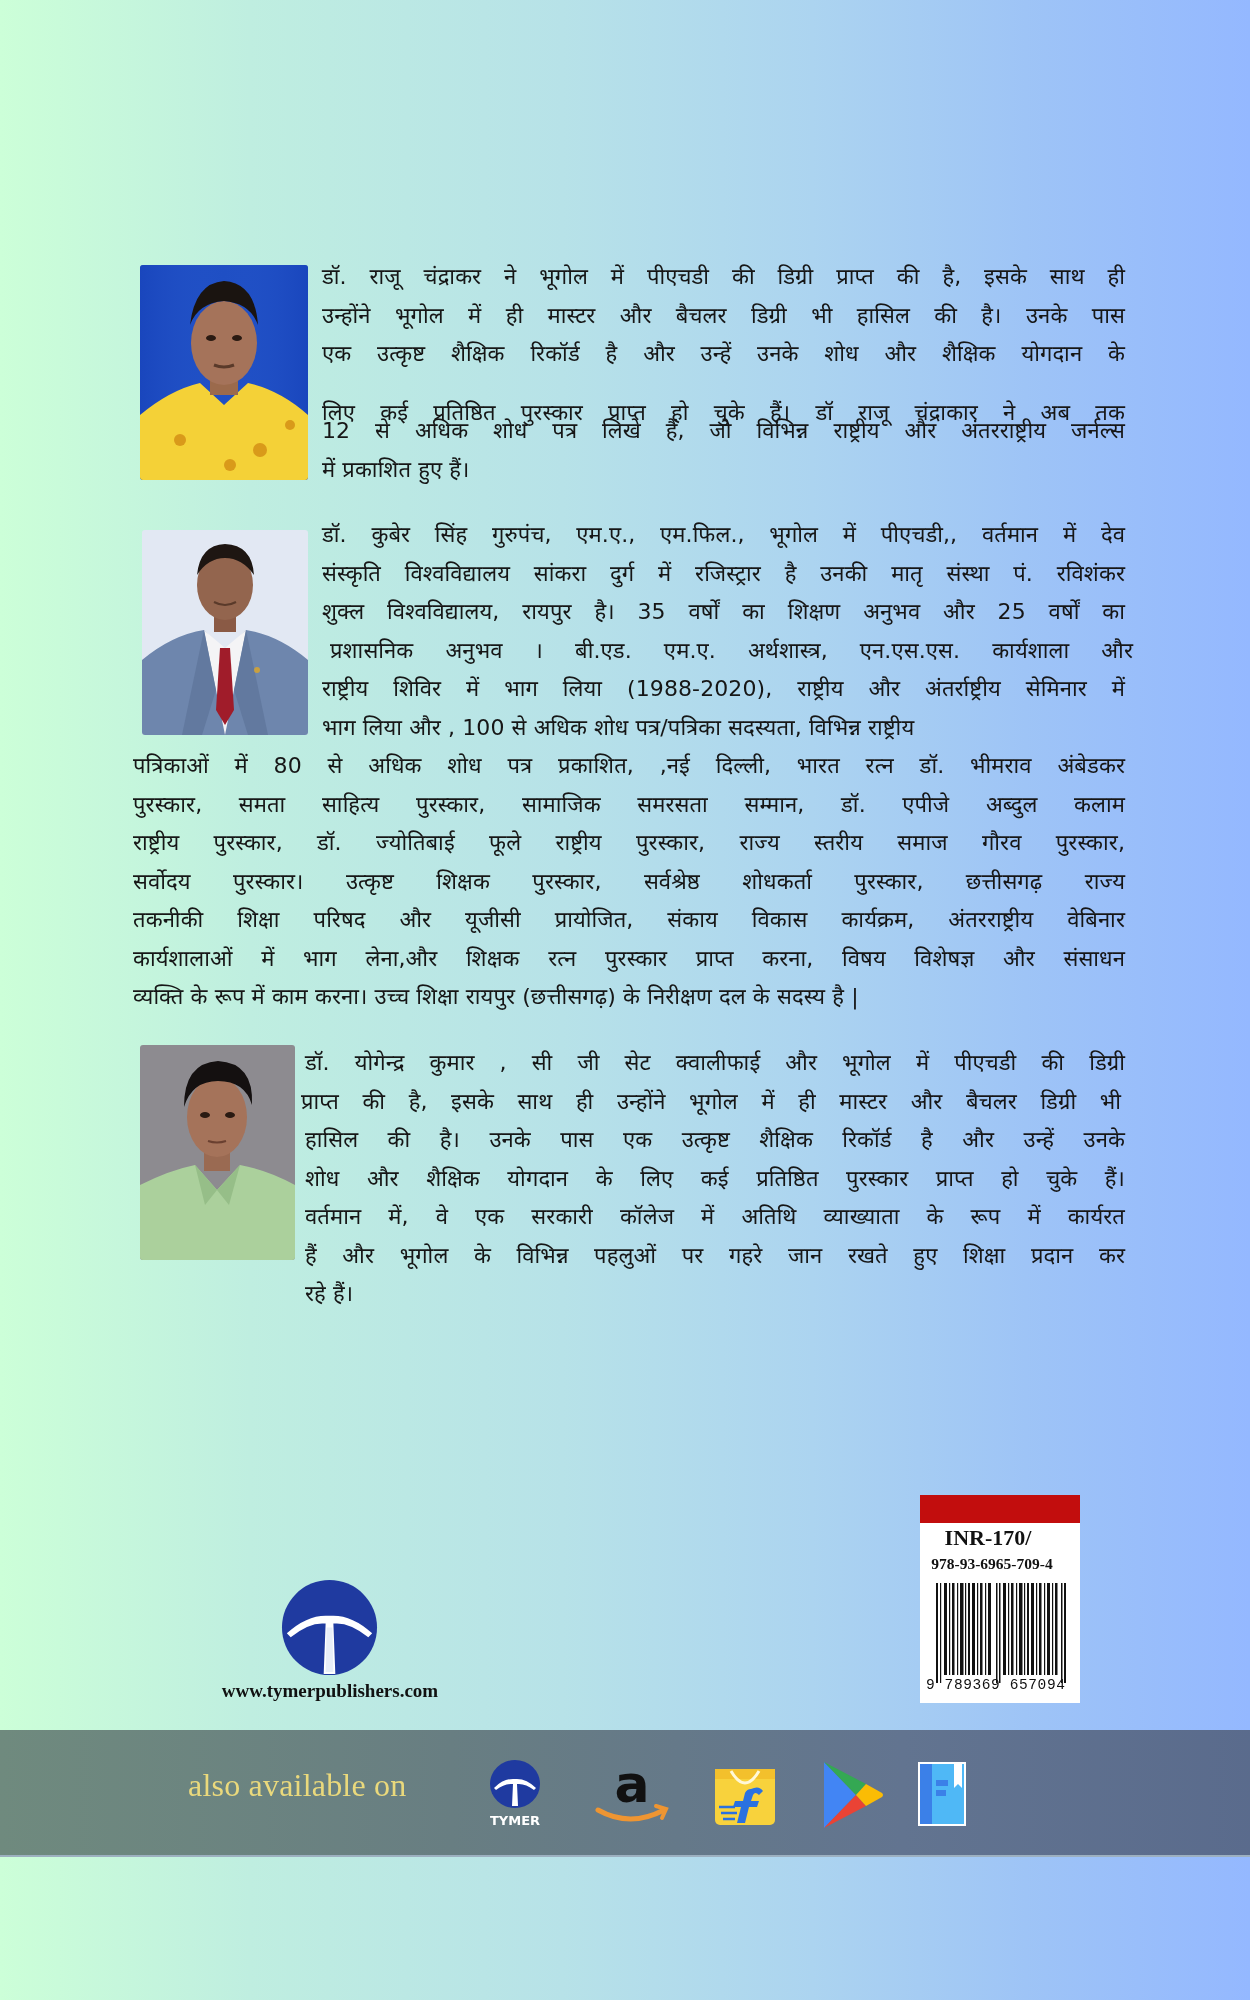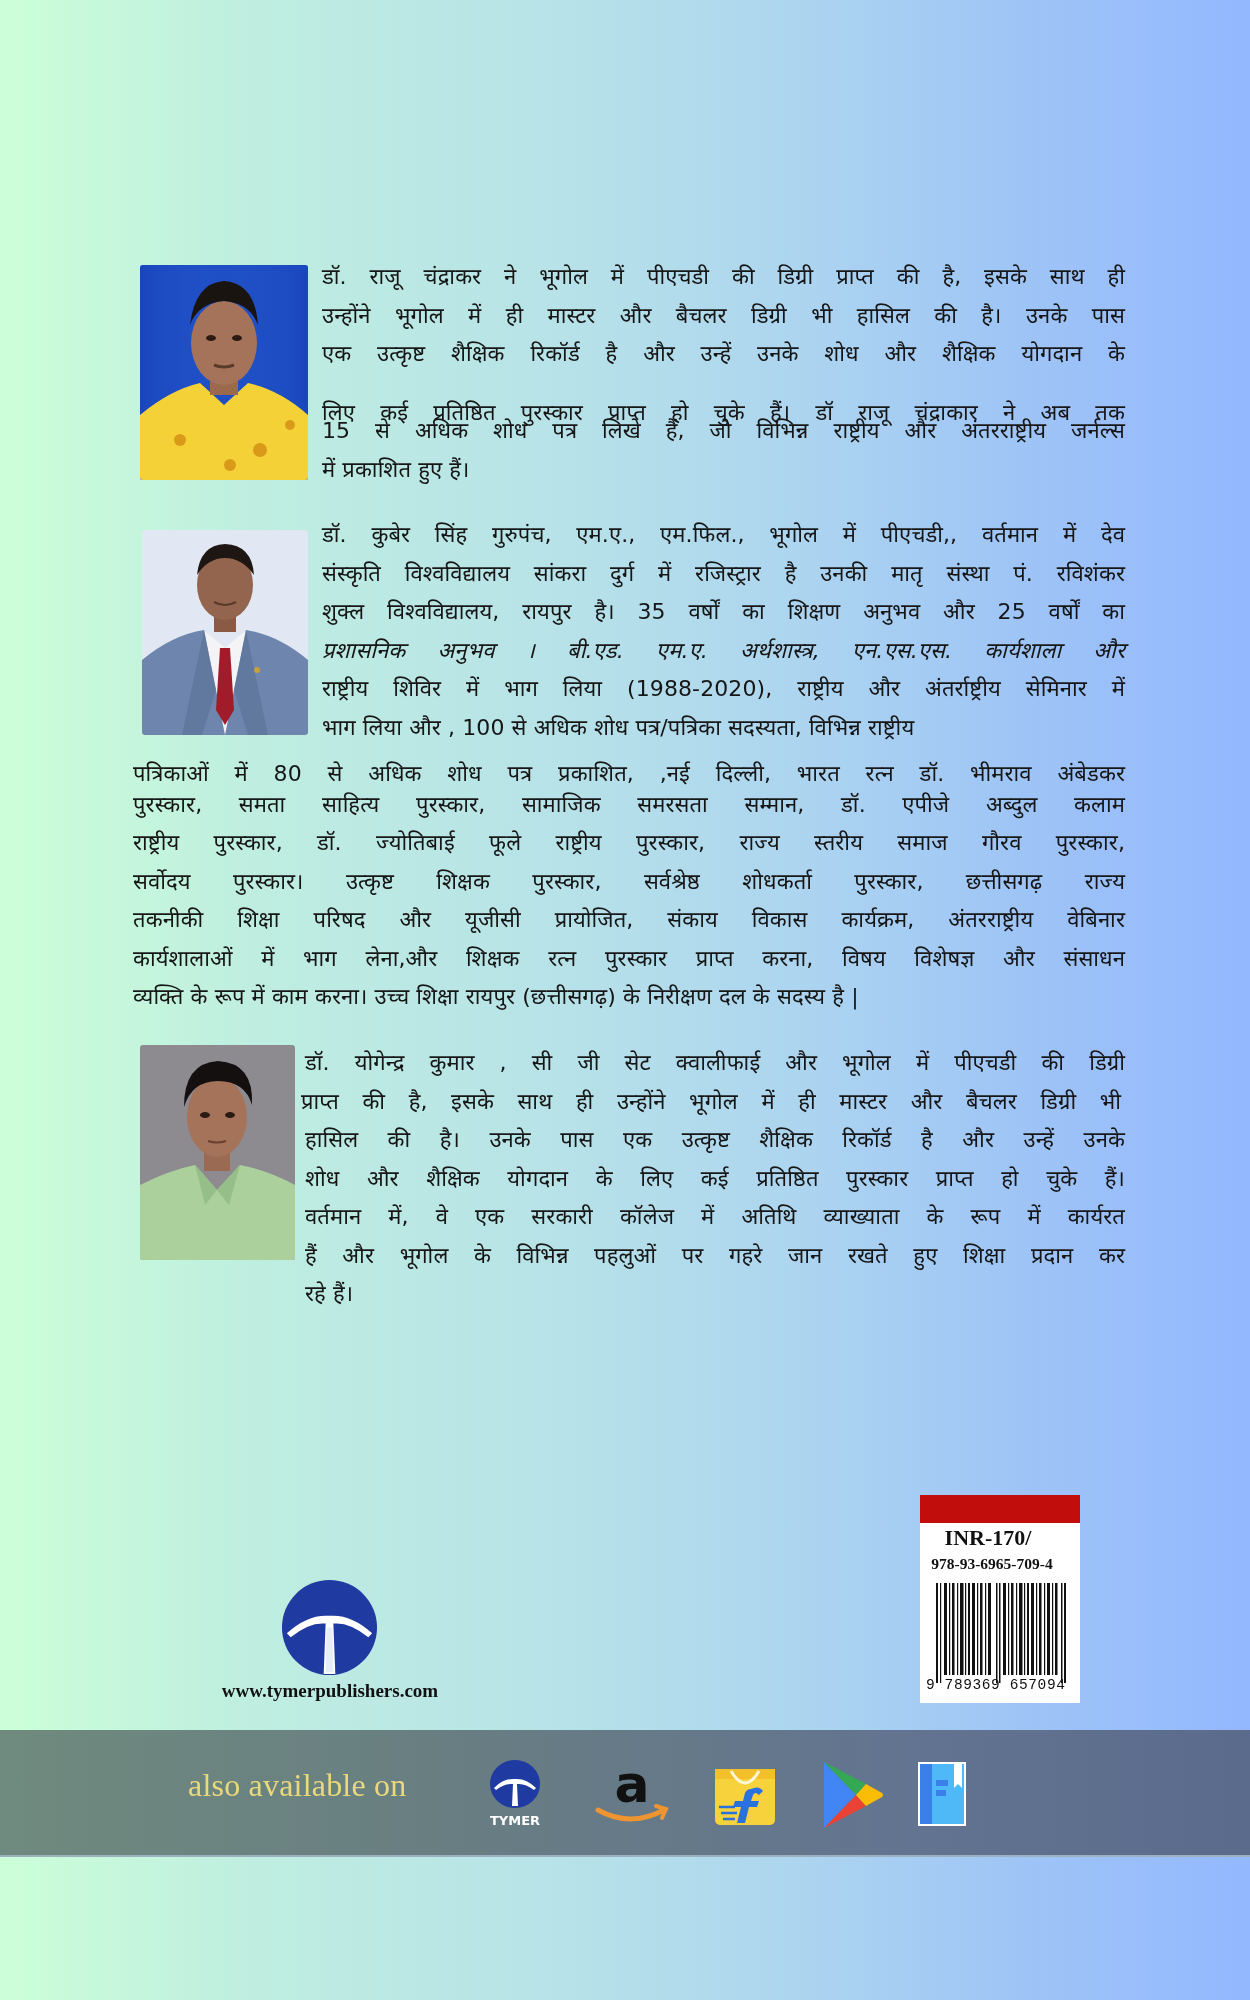--- a/index.html
+++ b/index.html
@@ -125,21 +125,21 @@
       <ellipse cx="71" cy="73" rx="5" ry="3" fill="#2a1a12"></ellipse>
       <ellipse cx="97" cy="73" rx="5" ry="3" fill="#2a1a12"></ellipse>
       <path d="M74 100 Q84 104 94 100" stroke="#5a3a2a" stroke-width="3" fill="none"></path>
     </svg>
   </div>
   <div>
     <div class="line j" style="left:322px; top:260px; width:803px;">डॉ. राजू चंद्राकर ने भूगोल में पीएचडी की डिग्री प्राप्त की है, इसके साथ ही</div>
     <div class="line j" style="left:322px; top:298.5px; width:803px;">उन्होंने भूगोल में ही मास्टर और बैचलर डिग्री भी हासिल की है। उनके पास</div>
     <div class="line j" style="left:322px; top:337px; width:803px;">एक उत्कृष्ट शैक्षिक रिकॉर्ड है और उन्हें उनके शोध और शैक्षिक योगदान के</div>
     <div class="line j" style="left:322px; top:385px; width:803px;margin-top:11px;">लिए कई प्रतिष्ठित पुरस्कार प्राप्त हो चुके हैं। डॉ राजू चंद्राकार ने अब तक</div>
-    <div class="line j" style="left:322px; top:414px; width:803px;">15 से अधिक शोध पत्र लिखे हैं, जो विभिन्न राष्ट्रीय और अंतरराष्ट्रीय जर्नल्स</div>
+    <div class="line j" style="left:322px; top:414px; width:803px;">12 से अधिक शोध पत्र लिखे हैं, जो विभिन्न राष्ट्रीय और अंतरराष्ट्रीय जर्नल्स</div>
     <div class="line" style="left:322px; top:452.5px;">में प्रकाशित हुए हैं।</div>
   </div>
 </section>
 
 <section>
   <div class="photo" style="left:142px; top:530px; width:166px; height:205px;">
     <svg viewBox="0 0 166 205" preserveAspectRatio="none">
       <rect width="166" height="205" fill="#e2e8f3"></rect>
       <path d="M0 205 L0 130 Q30 105 62 100 L83 120 L104 100 Q136 105 166 130 L166 205 Z" fill="#6e86ad"></path>
       <path d="M62 100 L83 205 L104 100 L83 118 Z" fill="#f4f4f6"></path>
@@ -150,24 +150,24 @@
       <rect x="72" y="78" width="22" height="24" fill="#8a5a45"></rect>
       <ellipse cx="83" cy="55" rx="28" ry="35" fill="#93654e"></ellipse>
       <path d="M55 45 Q58 15 83 14 Q110 15 112 45 Q100 28 83 28 Q66 28 55 45 Z" fill="#1e1612"></path>
       <path d="M72 72 Q83 78 94 72" stroke="#5a3a2a" stroke-width="2" fill="none"></path>
     </svg>
   </div>
   <div>
     <div class="line j" style="left:322px; top:518px; width:803px;">डॉ. कुबेर सिंह गुरुपंच, एम.ए., एम.फिल., भूगोल में पीएचडी,, वर्तमान में देव</div>
     <div class="line j" style="left:322px; top:556.5px; width:803px;">संस्कृति विश्वविद्यालय सांकरा दुर्ग में रजिस्ट्रार है उनकी मातृ संस्था पं. रविशंकर</div>
     <div class="line j" style="left:322px; top:595px; width:803px;">शुक्ल विश्वविद्यालय, रायपुर है। 35 वर्षों का शिक्षण अनुभव और 25 वर्षों का</div>
-    <div class="line j" style="left:322px; top:633.5px; width:803px;font-style:italic;">प्रशासनिक अनुभव । बी.एड. एम.ए. अर्थशास्त्र, एन.एस.एस. कार्यशाला और</div>
+    <div class="line j" style="left:330px; top:633.5px; width:803px;">प्रशासनिक अनुभव । बी.एड. एम.ए. अर्थशास्त्र, एन.एस.एस. कार्यशाला और</div>
     <div class="line j" style="left:322px; top:672px; width:803px;">राष्ट्रीय शिविर में भाग लिया (1988-2020), राष्ट्रीय और अंतर्राष्ट्रीय सेमिनार में</div>
     <div class="line" style="left:322px; top:710.5px;">भाग लिया और , 100 से अधिक शोध पत्र/पत्रिका  सदस्यता, विभिन्न राष्ट्रीय</div>
-    <div class="line j" style="left:133px; top:749px; width:992px;margin-top:8px;">पत्रिकाओं में 80 से अधिक शोध पत्र प्रकाशित, ,नई दिल्ली, भारत रत्न डॉ. भीमराव अंबेडकर</div>
+    <div class="line j" style="left:133px; top:749px; width:992px;">पत्रिकाओं में 80 से अधिक शोध पत्र प्रकाशित, ,नई दिल्ली, भारत रत्न डॉ. भीमराव अंबेडकर</div>
     <div class="line j" style="left:133px; top:787.5px; width:992px;">पुरस्कार, समता साहित्य पुरस्कार, सामाजिक समरसता सम्मान, डॉ. एपीजे अब्दुल कलाम</div>
     <div class="line j" style="left:133px; top:826px; width:992px;">राष्ट्रीय पुरस्कार, डॉ. ज्योतिबाई फूले राष्ट्रीय पुरस्कार, राज्य स्तरीय समाज गौरव पुरस्कार,</div>
     <div class="line j" style="left:133px; top:864.5px; width:992px;">सर्वोदय पुरस्कार। उत्कृष्ट शिक्षक पुरस्कार, सर्वश्रेष्ठ शोधकर्ता पुरस्कार, छत्तीसगढ़ राज्य</div>
     <div class="line j" style="left:133px; top:903px; width:992px;">तकनीकी शिक्षा परिषद और यूजीसी प्रायोजित, संकाय विकास कार्यक्रम, अंतरराष्ट्रीय वेबिनार</div>
     <div class="line j" style="left:133px; top:941.5px; width:992px;">कार्यशालाओं में भाग लेना,और शिक्षक रत्न पुरस्कार प्राप्त करना, विषय विशेषज्ञ और संसाधन</div>
     <div class="line" style="left:133px; top:980px;">व्यक्ति के रूप में काम करना। उच्च शिक्षा रायपुर (छत्तीसगढ़) के निरीक्षण दल के सदस्य है |</div>
   </div>
 </section>
 
 <section>

